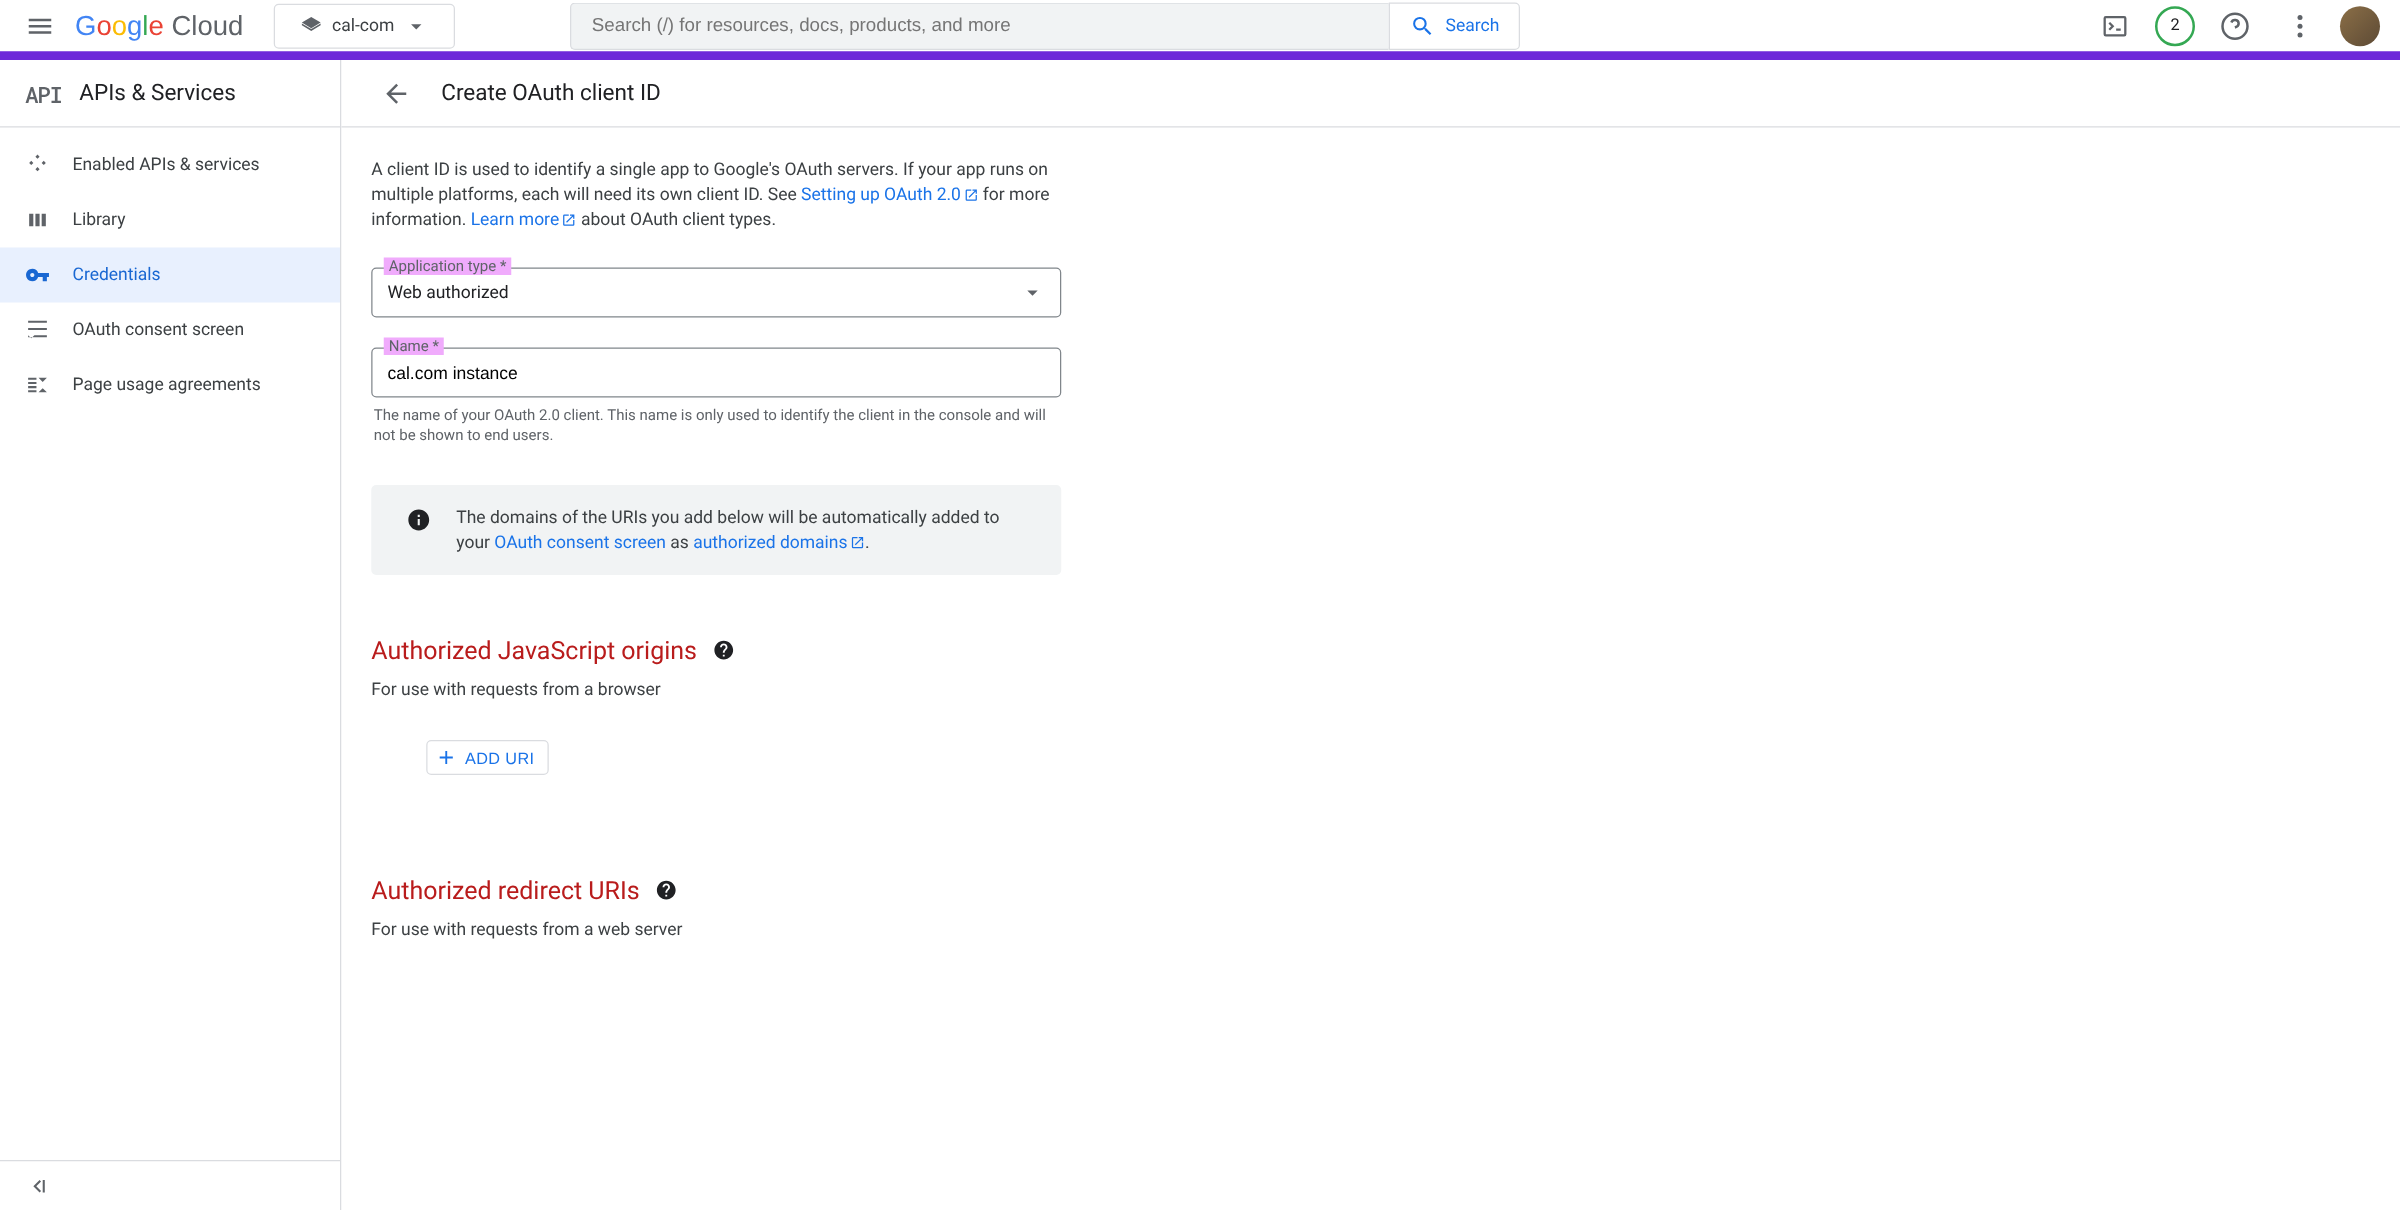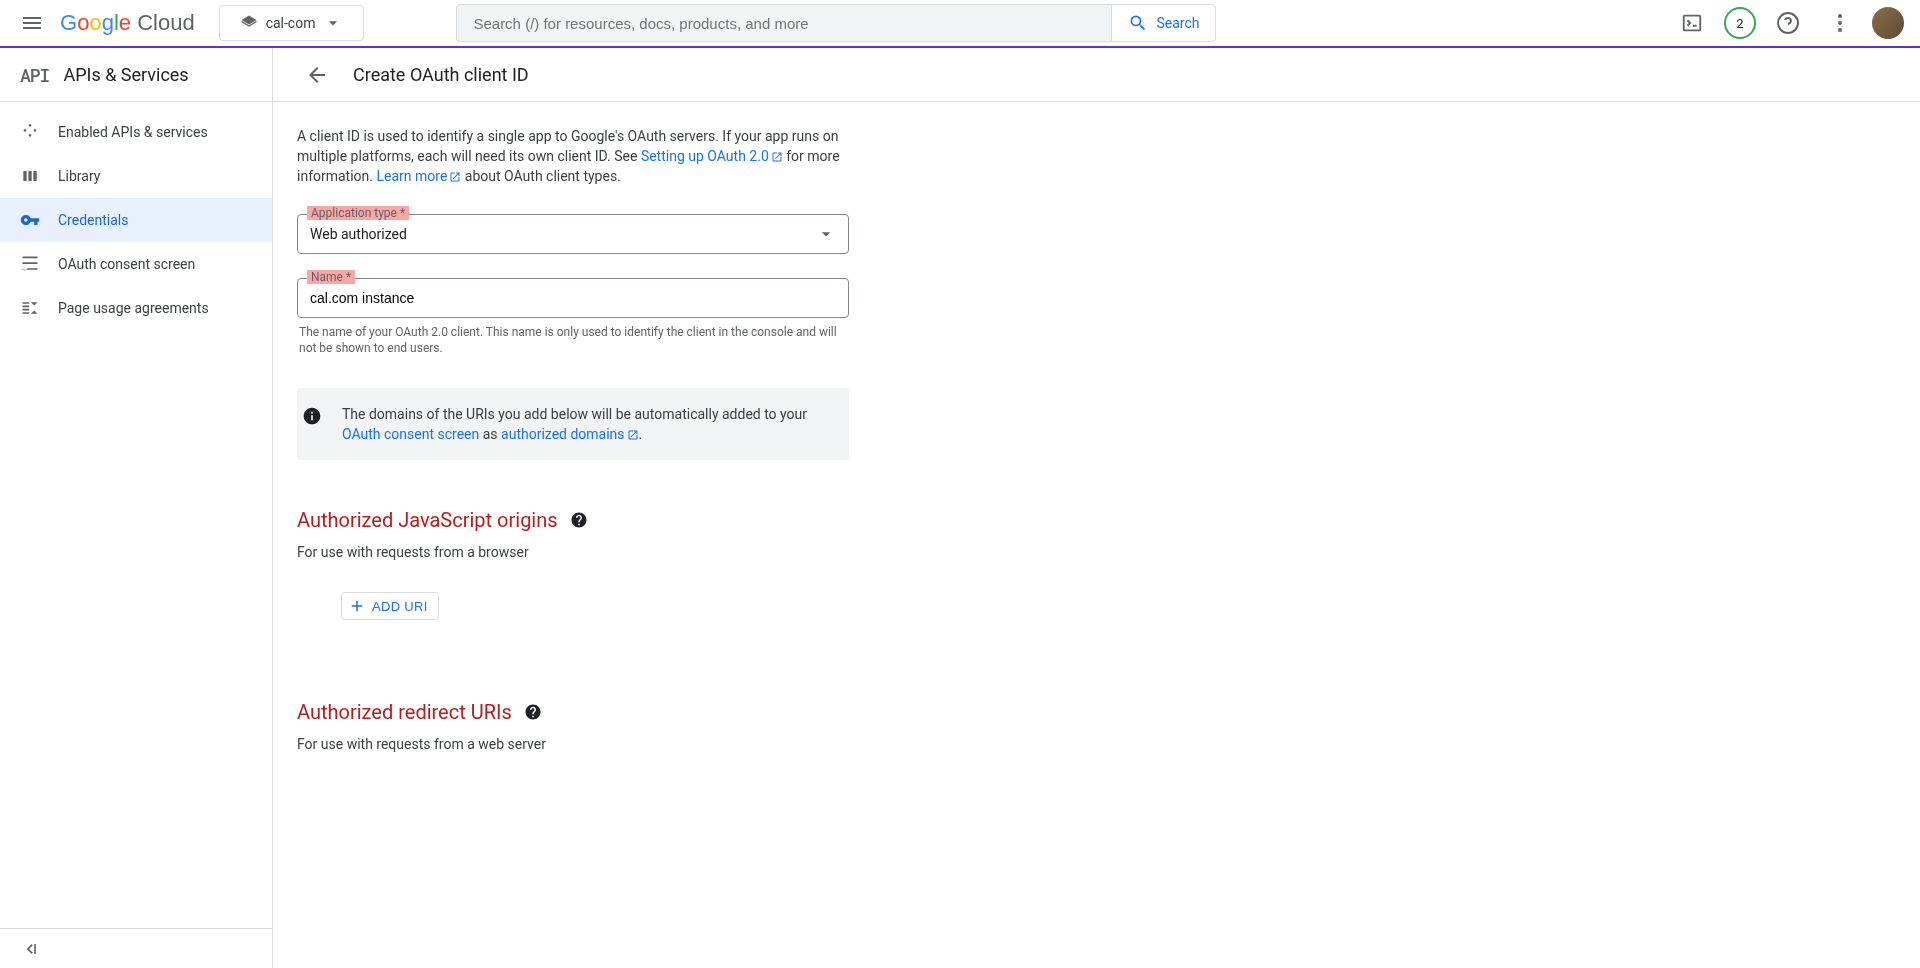--- a/index.html
+++ b/index.html
@@ -12,21 +12,21 @@
   font-size: 14px;
   color: #202124;
   background: #fff;
   overflow: hidden;
 }
 .topbar {
   height: 48px;
   display: flex;
   align-items: center;
   padding: 0 8px;
-  border-bottom: 2px solid #6d28d9;
+  border-bottom: 7px solid #6d28d9;
 }
 .hamburger {
   width: 48px;
   height: 48px;
   display: flex;
   align-items: center;
   justify-content: center;
   cursor: pointer;
   border-radius: 50%;
 }
@@ -239,21 +239,21 @@
   vertical-align: middle;
 }
 .form-field {
   position: relative;
   margin-bottom: 24px;
 }
 .field-label {
   position: absolute;
   top: -8px;
   left: 10px;
-  background: #fca5a5;
+  background: #f0abfc;
   padding: 0 4px;
   font-size: 12px;
   color: #5f6368;
 }
 .select-box {
   width: 100%;
   height: 40px;
   border: 1px solid #80868b;
   border-radius: 4px;
   padding: 0 12px;
@@ -275,21 +275,21 @@
 .field-help {
   font-size: 12px;
   color: #5f6368;
   margin-top: 6px;
   line-height: 16px;
   padding: 0 2px;
 }
 .info-box {
   background: #f1f3f4;
   border-radius: 4px;
-  padding: 16px 5px;
+  padding: 16px 28px;
   display: flex;
   gap: 20px;
   margin-top: 32px;
   margin-bottom: 48px;
 }
 .info-icon {
   width: 20px;
   height: 20px;
   flex-shrink: 0;
   margin-top: 2px;

